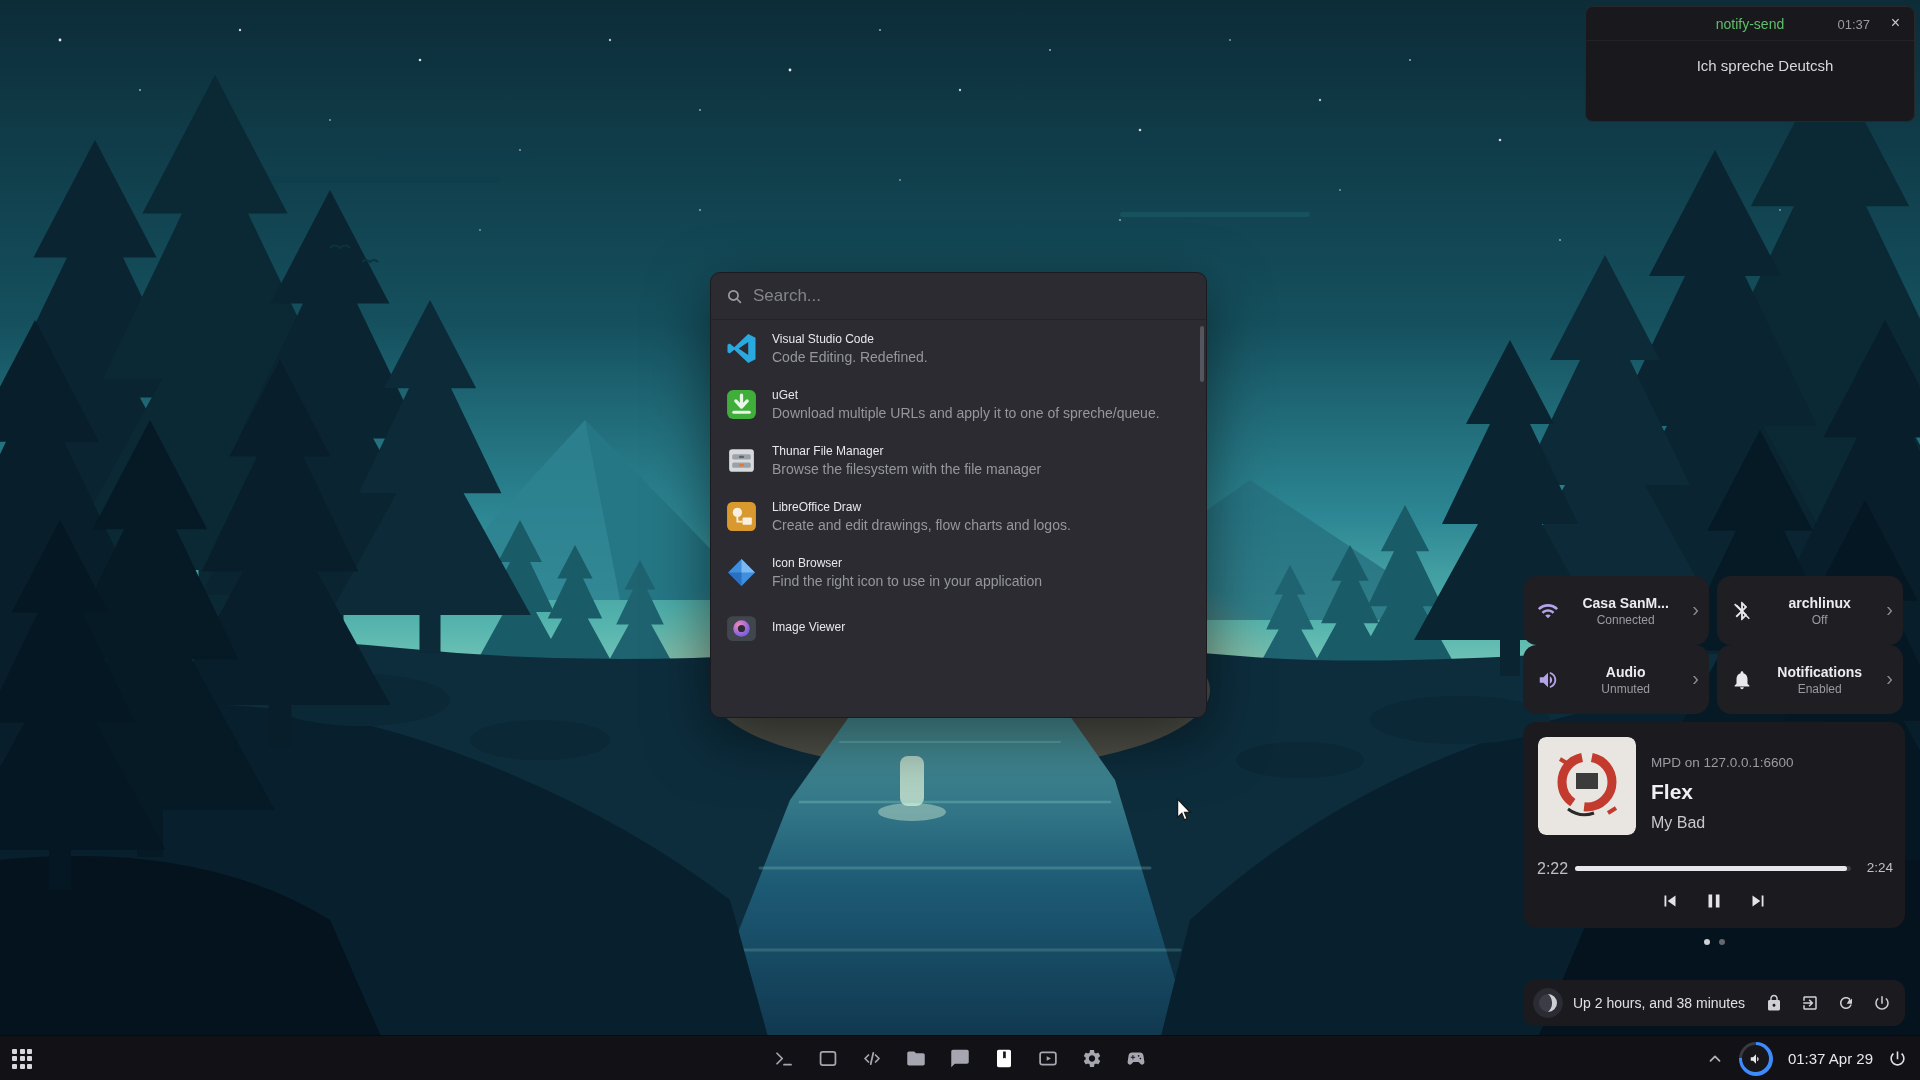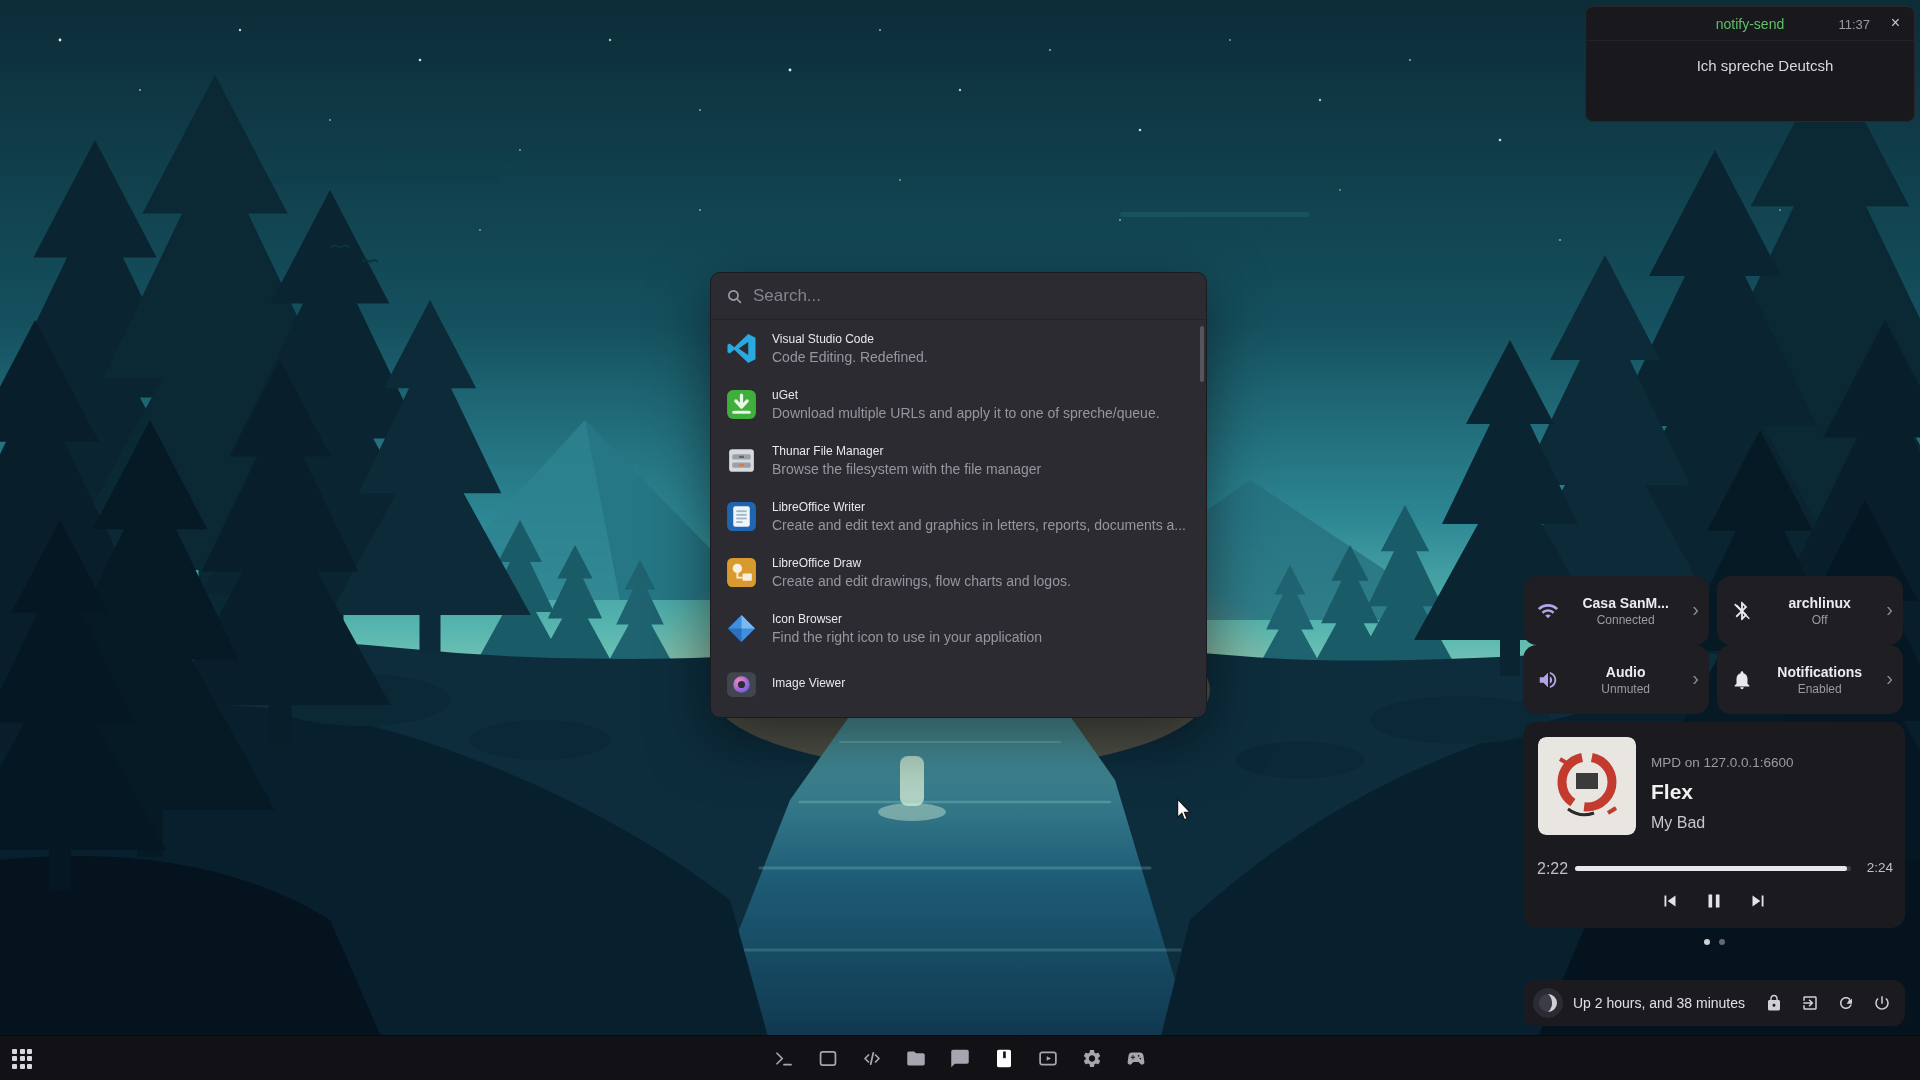--- a/index.html
+++ b/index.html
@@ -228,21 +228,21 @@
     <use href="#pine" transform="translate(1760,430) scale(2.4)" fill="#061a25"></use>
     <use href="#pine" transform="translate(1865,500) scale(2.4)" fill="#051723"></use>
 
     <path d="M330 248 q5 -5 10 0 q5 -5 10 0" stroke="#0b3340" stroke-width="2" fill="none"></path>
     <path d="M362 262 q4 -4 8 0 q4 -4 8 0" stroke="#0b3340" stroke-width="2" fill="none"></path>
   </svg>
 
   <div class="notif">
     <div class="notif-header">
       <span class="notif-app">notify-send</span>
-      <span class="notif-time">11:37</span>
+      <span class="notif-time">01:37</span>
       <span class="notif-close">×</span>
     </div>
     <div class="notif-body">Ich spreche Deutcsh</div>
   </div>
 
   <div class="launcher">
     <div class="search-row">
       <span class="search-icon">
         <svg viewBox="0 0 24 24" fill="none" stroke="currentColor" stroke-width="2.4">
             <circle cx="10.5" cy="10.5" r="6.5"></circle>
@@ -288,36 +288,20 @@
               <rect x="13.5" y="11.5" width="5" height="2" rx="1" fill="#5c636b"></rect>
               <rect x="13.5" y="19.5" width="5" height="2" rx="1" fill="#e8762d"></rect>
             </svg>
         </span>
         <span class="app-texts">
           <span class="app-name">Thunar File Manager</span>
           <span class="app-desc">Browse the filesystem with the file manager</span>
         </span>
       </div>
 
-      <div class="app-row">
-        <span class="app-icon">
-          <svg viewBox="0 0 32 32">
-              <rect x="2" y="2" width="28" height="28" rx="5" fill="#1f65b0"></rect>
-              <rect x="8" y="6" width="16" height="20" rx="2" fill="#f2f5f8"></rect>
-              <rect x="11" y="10" width="10" height="1.8" fill="#9fb6cc"></rect>
-              <rect x="11" y="13.5" width="10" height="1.8" fill="#9fb6cc"></rect>
-              <rect x="11" y="17" width="10" height="1.8" fill="#9fb6cc"></rect>
-              <rect x="11" y="20.5" width="6" height="1.8" fill="#9fb6cc"></rect>
-            </svg>
-        </span>
-        <span class="app-texts">
-          <span class="app-name">LibreOffice Writer</span>
-          <span class="app-desc">Create and edit text and graphics in letters, reports, documents a...</span>
-        </span>
-      </div>
 
       <div class="app-row">
         <span class="app-icon">
           <svg viewBox="0 0 32 32">
               <rect x="2" y="2" width="28" height="28" rx="5" fill="#d89a2e"></rect>
               <circle cx="12" cy="12" r="4.5" fill="#f7efe2"></circle>
               <rect x="17" y="17" width="9" height="7" rx="1" fill="#f7efe2"></rect>
               <path d="M12 16.5 V21 H17" stroke="#f7efe2" stroke-width="1.8" fill="none"></path>
             </svg>
         </span>
@@ -553,19 +537,39 @@
             <path d="M19.14 12.94c.04-.3.06-.61.06-.94 0-.32-.02-.64-.07-.94l2.03-1.58c.18-.14.23-.41.12-.61l-1.92-3.32c-.12-.22-.37-.29-.59-.22l-2.39.96c-.5-.38-1.03-.7-1.62-.94l-.36-2.54c-.04-.24-.24-.41-.48-.41h-3.84c-.24 0-.43.17-.47.41l-.36 2.54c-.59.24-1.13.57-1.62.94l-2.39-.96c-.22-.08-.47 0-.59.22L2.74 8.87c-.12.21-.08.47.12.61l2.03 1.58c-.05.3-.09.63-.09.94s.02.64.07.94l-2.03 1.58c-.18.14-.23.41-.12.61l1.92 3.32c.12.22.37.29.59.22l2.39-.96c.5.38 1.03.7 1.62.94l.36 2.54c.05.24.24.41.48.41h3.84c.24 0 .44-.17.47-.41l.36-2.54c.59-.24 1.13-.56 1.62-.94l2.39.96c.22.08.47 0 .59-.22l1.92-3.32c.12-.22.07-.47-.12-.61l-2.01-1.58zM12 15.6c-1.98 0-3.6-1.62-3.6-3.6s1.62-3.6 3.6-3.6 3.6 1.62 3.6 3.6-1.62 3.6-3.6 3.6z"></path>
           </svg>
       </span>
       <span class="dock-btn">
         <svg viewBox="0 0 24 24" fill="currentColor">
             <path d="M21.58 16.09l-1.09-7.66C20.21 6.46 18.52 5 16.53 5H7.47C5.48 5 3.79 6.46 3.51 8.43l-1.09 7.66C2.2 17.63 3.39 19 4.94 19c.68 0 1.32-.27 1.8-.75L9 16h6l2.25 2.25c.48.48 1.13.75 1.8.75 1.56 0 2.75-1.37 2.53-2.91zM11 11H9v2H8v-2H6v-1h2V8h1v2h2v1zm4-1c-.55 0-1-.45-1-1s.45-1 1-1 1 .45 1 1-.45 1-1 1zm2 3c-.55 0-1-.45-1-1s.45-1 1-1 1 .45 1 1-.45 1-1 1z"></path>
           </svg>
       </span>
     </div>
 
+    <div class="bar-right">
+      <span class="tray-chevron">
+        <svg viewBox="0 0 24 24" fill="none" stroke="currentColor" stroke-width="2.4" stroke-linecap="round" stroke-linejoin="round">
+            <path d="M6 14.5l6-6 6 6"></path>
+          </svg>
+      </span>
+      <span class="vol-ring">
+        <span class="vol-inner">
+          <svg viewBox="0 0 24 24" fill="currentColor">
+              <path d="M3 9v6h4l5 5V4L7 9H3zm13.5 3c0-1.77-1.02-3.29-2.5-4.03v8.05c1.48-.73 2.5-2.25 2.5-4.02z"></path>
+            </svg>
+        </span>
+      </span>
+      <span class="bar-clock">01:37 Apr 29</span>
+      <span class="bar-power">
+        <svg viewBox="0 0 24 24" fill="currentColor">
+            <path d="M13 3h-2v10h2V3zm4.83 2.17l-1.42 1.42C17.99 7.86 19 9.81 19 12c0 3.87-3.13 7-7 7s-7-3.13-7-7c0-2.19 1.01-4.14 2.58-5.42L6.17 5.17C4.23 6.82 3 9.26 3 12c0 4.97 4.03 9 9 9s9-4.03 9-9c0-2.74-1.23-5.18-3.17-6.83z"></path>
+          </svg>
+      </span>
+    </div>
   </div>
 
   <svg class="cursor" viewBox="0 0 24 30">
     <path d="M5 2 L5 22 L9.6 17.6 L12.4 24.6 L15.4 23.4 L12.6 16.6 L19 16.6 Z" fill="#ffffff" stroke="#1a1a1a" stroke-width="1.4"></path>
   </svg>
 
 </div>
 
 </body></html>

